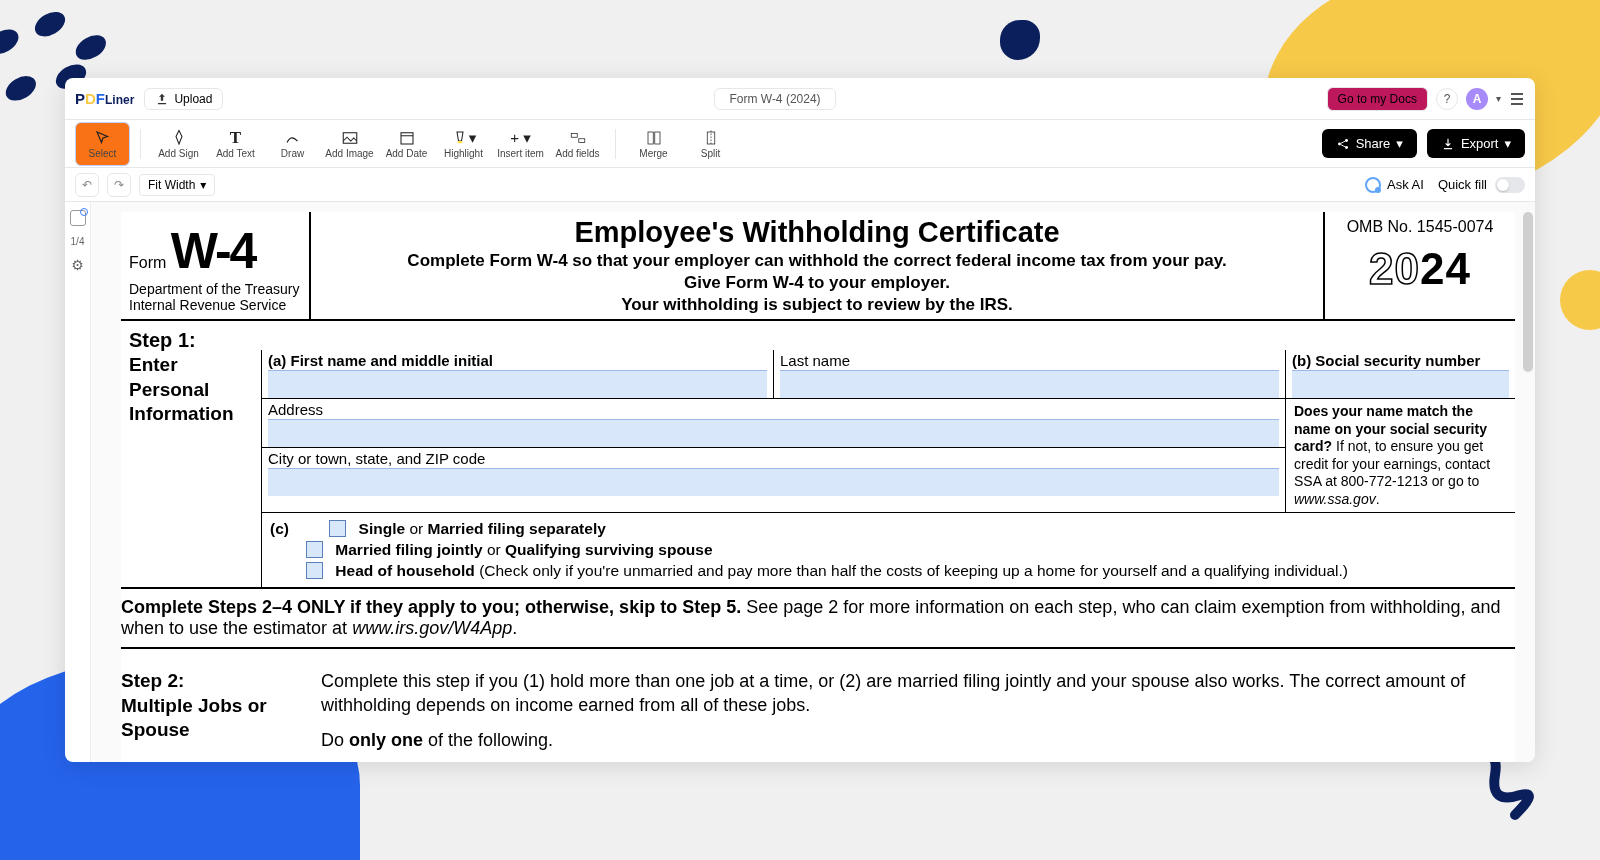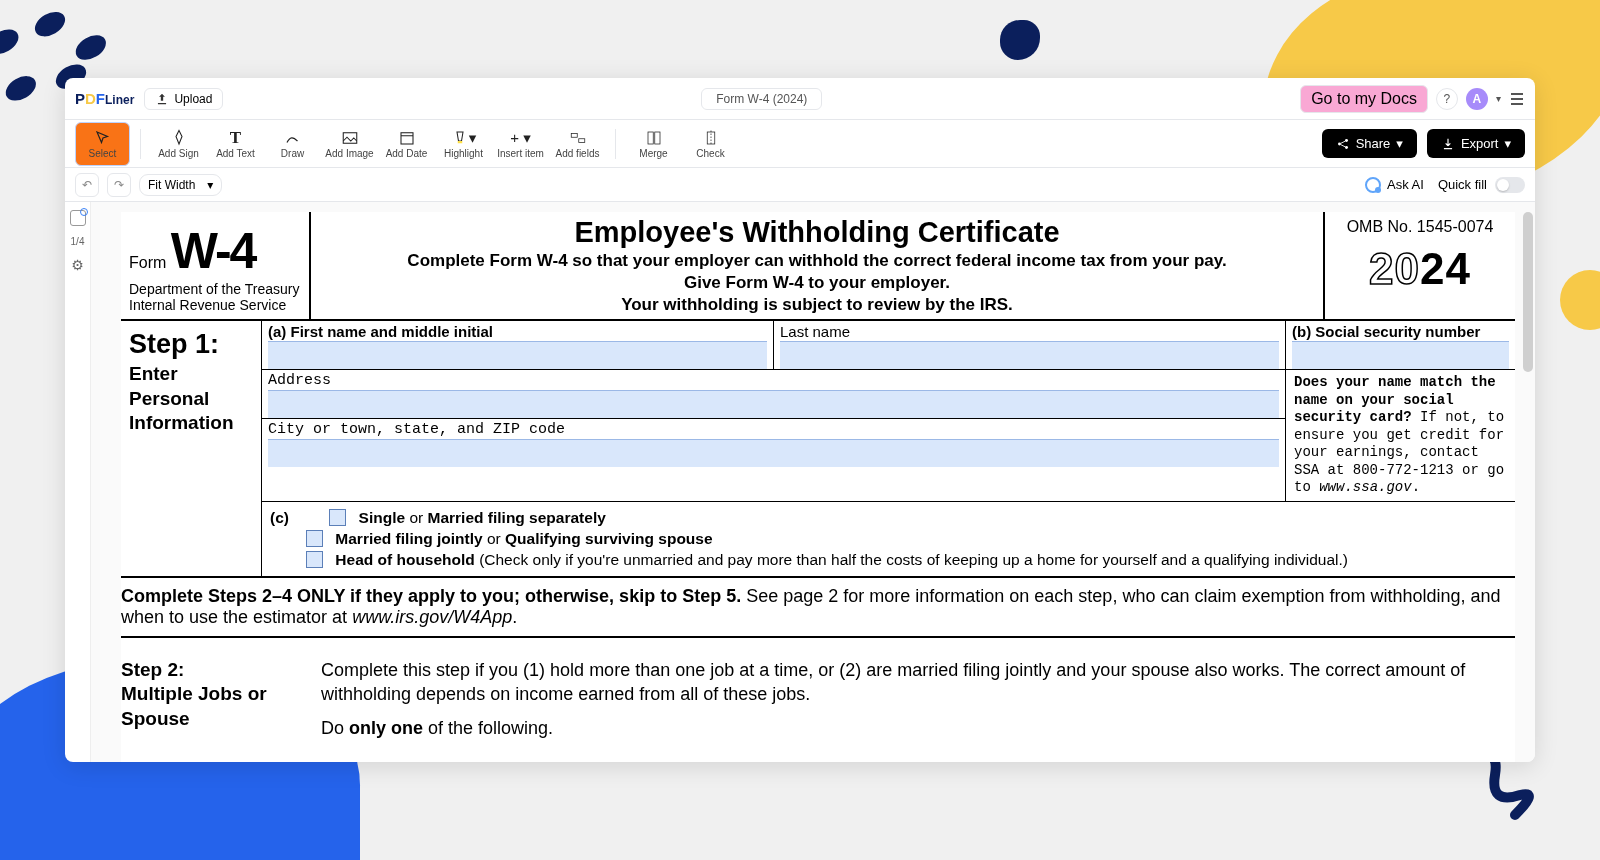--- a/index.html
+++ b/index.html
@@ -40,21 +40,21 @@
     padding: 0 10px;
     gap: 10px;
     font-size: 13px;
   }
   .logo { font-weight: 800; font-size: 15px; color:#0b1f5c; }
   .logo .d { color:#f7c948; }
   .logo .f { color:#2563eb; }
   .upload-btn { display:flex; align-items:center; gap:5px; border:1px solid #e5e7eb; border-radius:6px; padding:3px 10px; font-size:12px; cursor:pointer;}
   .doc-title { margin: 0 auto; border:1px solid #e5e7eb; border-radius:6px; padding:3px 14px; font-size:12px; color:#555;}
   .tb-right { display:flex; align-items:center; gap:8px; }
-  .btn-plain { border:1px solid #e5e7eb; border-radius:6px; padding:4px 10px; font-size:16px; background:#f9a8d4; cursor:pointer;}
+  .btn-plain { border:1px solid #e5e7eb; border-radius:6px; padding:4px 10px; font-size:12px; background:#be185d; cursor:pointer;}
   .help-circle { width:22px; height:22px; border:1px solid #e5e7eb; border-radius:50%; display:flex; align-items:center; justify-content:center; font-size:12px; color:#555;}
   .avatar { width:22px; height:22px; border-radius:50%; background:#a78bfa; color:#fff; font-size:12px; display:flex; align-items:center; justify-content:center; font-weight:600;}
   .chevron { font-size:10px; color:#555; }
   .hamburger { width:16px; display:flex; flex-direction:column; gap:3px; padding:2px;}
   .hamburger span{height:2px; background:#555;}
   
   .toolbar {
     height: 48px;
     border-bottom: 1px solid #e5e7eb;
     display: flex;
@@ -69,21 +69,21 @@
   .toolbar-right { margin-left:auto; display:flex; gap:10px; }
   .btn-primary { background:#000000; color:#fff; border:none; border-radius:6px; padding:7px 14px; font-size:13px; display:flex; align-items:center; gap:6px; cursor:pointer;}
   
   .subbar {
     height: 34px;
     border-bottom:1px solid #e5e7eb;
     display:flex; align-items:center; padding:0 10px; gap:8px;
     font-size:12px;
   }
   .undo-btn, .redo-btn { width:24px; height:24px; border:1px solid #e5e7eb; border-radius:6px; display:flex; align-items:center; justify-content:center; color:#888; cursor:pointer;}
-  .zoom-sel { border:1px solid #e5e7eb; border-radius:9px; padding:3px 8px; font-size:12px; display:flex; align-items:center; gap:12px; cursor:pointer;}
+  .zoom-sel { border:1px solid #e5e7eb; border-radius:4px; padding:3px 8px; font-size:12px; display:flex; align-items:center; gap:5px; cursor:pointer;}
   .subbar-right { margin-left:auto; display:flex; align-items:center; gap:14px; }
   .askai { display:flex; align-items:center; gap:6px; font-size:13px; cursor:pointer; }
   .askai-icon { width:16px; height:16px; border:2px solid #60a5fa; border-radius:50%; position:relative;}
   .askai-icon::after{content:''; position:absolute; right:-2px; bottom:-2px; width:6px;height:6px; background:#60a5fa; border-radius:50%;}
   .quickfill { display:flex; align-items:center; gap:8px; font-size:13px;}
   .toggle { width:30px;height:16px; background:#e5e7eb; border-radius:10px; position:relative; cursor:pointer;}
   .toggle::after{content:''; position:absolute; left:2px; top:2px; width:12px; height:12px; background:#fff; border-radius:50%; box-shadow:0 1px 2px rgba(0,0,0,0.2);}
   
   .main { flex:1; display:flex; position:relative; overflow:hidden; }
   .left-rail { width:26px; border-right:1px solid #eee; display:flex; flex-direction:column; align-items:center; padding-top:8px; gap:10px; font-size:10px; color:#666;}
@@ -105,30 +105,30 @@
   .w4-dept { font-size:14px; margin-top:5px; }
   .w4-col2 { flex:1; text-align:center; padding:4px 14px; border-right:2px solid #000;}
   .w4-title { font-size:29px; font-weight:800; }
   .w4-line { font-size:17px; font-weight:700; margin-top:2px;}
   .w4-col3 { width:190px; text-align:center; padding:6px 4px; }
   .w4-omb { font-size:16px; }
   .w4-year { font-size:44px; font-weight:900; letter-spacing:1px; margin-top:8px;}
   .w4-year .light { color:#fff; -webkit-text-stroke:1.5px #000; font-weight:900;}
   .step1-row { display:flex; border-bottom:2px solid #000;}
   .step-label { width:140px; padding:6px 8px; font-size:19px; font-weight:800; line-height:1.3;}
-  .step-label .stepn{font-size:27px;}
+  .step-label .stepn{font-size:20px;}
   .pi-grid { flex:1; display:flex; flex-direction:column; }
   .pi-top { display:flex; }
-  .fldgrp { border-left:1px solid #000; padding:2px 6px 0 6px; display:flex; flex-direction:column; }
+  .fldgrp { border-left:1px solid #000; padding:2px 6px 0 6px; display:flex; flex-direction:column;margin-top:29px; }
   .fldgrp.half{flex:1;}
   .fldgrp.ssn{width:230px;}
   .fld-lbl{font-size:15px;}
   .fld-lbl b{font-weight:800;}
   .fld-input { background:#d9e7fb; height:28px; margin-top:1px; border-top:1px solid #9bb8e6; }
-  .pi-mid { display:flex;font-family:Liberation Mono, monospace; }
+  .pi-mid { display:flex; }
   .pi-left { flex:1; border-left:1px solid #000;}
   .addr-row { padding:2px 6px 0 6px; border-top:1px solid #000;}
   .pi-right { width:230px; border-left:1px solid #000; border-top:1px solid #000; padding:4px 8px; font-size:14px; line-height:1.25;}
   .sec-c { border-top:1px solid #000; border-left:1px solid #000; padding:4px 8px; font-size:15.5px;}
   .chk { display:inline-block; width:17px; height:17px; background:#d9e7fb; border:1px solid #5b7fb8; margin-right:8px; vertical-align:-3px;}
   .sec-c-row{margin:3px 0 3px 36px;}
   .sec-c-row.first{margin-left:0;}
   .sec-c-row.first .chk{margin-left:36px;}
   .instruct { padding:8px 0; font-size:18px; border-bottom:2px solid #000;}
   .step2 { display:flex; padding-top:20px; }
@@ -264,21 +264,21 @@
         </div>
       <span>Merge</span>
     </div>
     <div class="tool-btn">
       <div class="ticon">
           <svg width="18" height="18" viewBox="0 0 24 24">
             <rect x="7" y="4" width="10" height="16" fill="none" stroke="#222"></rect>
             <line x1="12" y1="2" x2="12" y2="22" stroke="#222" stroke-dasharray="2 2"></line>
           </svg>
         </div>
-      <span>Check</span>
+      <span>Split</span>
     </div>
     <div class="toolbar-right">
       <button class="btn-primary">
         <svg width="14" height="14" viewBox="0 0 24 24">
             <circle cx="6" cy="12" r="2.5" fill="#fff"></circle>
             <circle cx="18" cy="6" r="2.5" fill="#fff"></circle>
             <circle cx="18" cy="18" r="2.5" fill="#fff"></circle>
             <path d="M8 11l8-4M8 13l8 4" stroke="#fff" stroke-width="1.5"></path>
           </svg>
         <span>Share</span>

